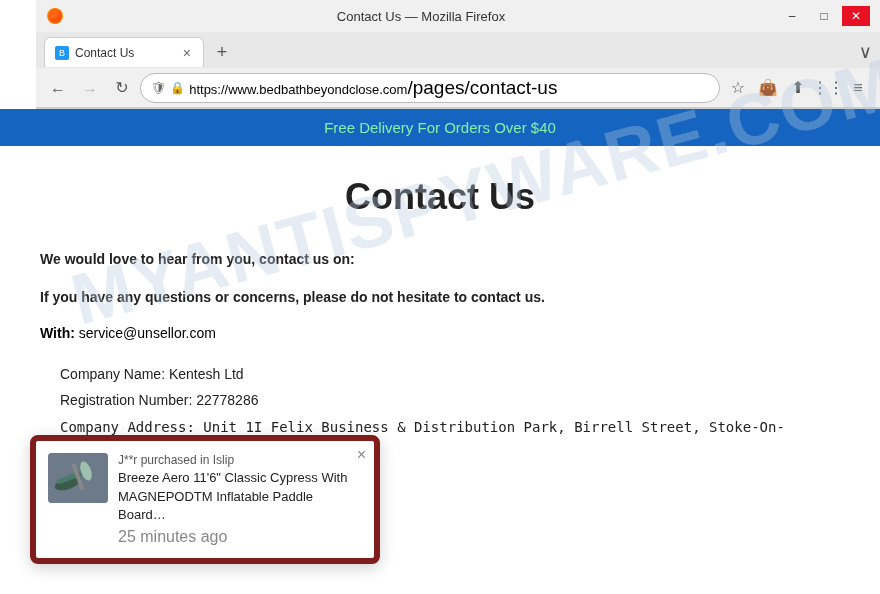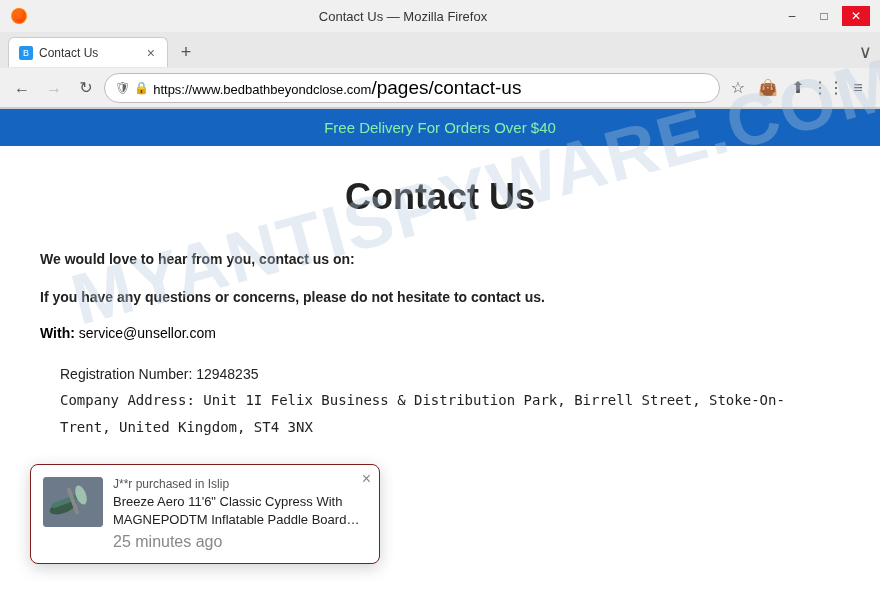--- a/index.html
+++ b/index.html
@@ -2,20 +2,21 @@
 <html><head>
   <meta charset="utf-8">
   <style>
     * { margin: 0; padding: 0; box-sizing: border-box; }
     body { font-family: Arial, sans-serif; background: #fff; width: 880px; height: 594px; overflow: hidden; position: relative; }
 
     
     .browser-chrome {
       background: #f0f0f0;
       border-bottom: 1px solid #ccc;
+      margin-left: 36px;
     }
     .title-bar {
       display: flex;
       align-items: center;
       justify-content: space-between;
       padding: 0 10px;
       height: 32px;
       background: #f0f0f0;
     }
     .title-bar-left { display: flex; align-items: center; gap: 6px; }
@@ -101,21 +102,21 @@
       z-index: 100;
     }
 
     
     .popup-notification {
       position: absolute;
       bottom: 30px;
       left: 30px;
       width: 350px;
       background: #fff;
-      border: 1px solid #7f1d1d;
+      border: 6px solid #7f1d1d;
       border-radius: 8px;
       box-shadow: 0 4px 16px rgba(0,0,0,0.18);
       display: flex;
       align-items: flex-start;
       padding: 12px;
       gap: 10px;
       z-index: 200;
     }
     .popup-product-img {
       width: 60px; height: 50px; background: #888;
@@ -201,21 +202,22 @@
     </p>
     <p class="contact-text">
       <strong><span>If you have any questions or concerns, please do not hesitate to contact us.</span></strong>
     </p>
     <p class="email-line">
       <strong><span class="email-label">With:</span></strong>
       <span style="margin-left:0;">service@unsellor.com</span>
     </p>
 
     <div class="company-info">
-      <p>Registration Number: 12948235</p>
+      <p>Company Name: Kentesh Ltd</p>
+      <p>Registration Number: 22778286</p>
       <p style="max-width:760px;font-family:monospace;font-size:14px;">Company Address: Unit 1I Felix Business &amp; Distribution Park, Birrell Street, Stoke-On-Trent, United Kingdom, ST4 3NX</p>
     </div>
   </div>
 </div>
 
 <div class="watermark">
   <span>MYANTISPYWARE.COM</span>
 </div>
 
 <div class="popup-notification">

